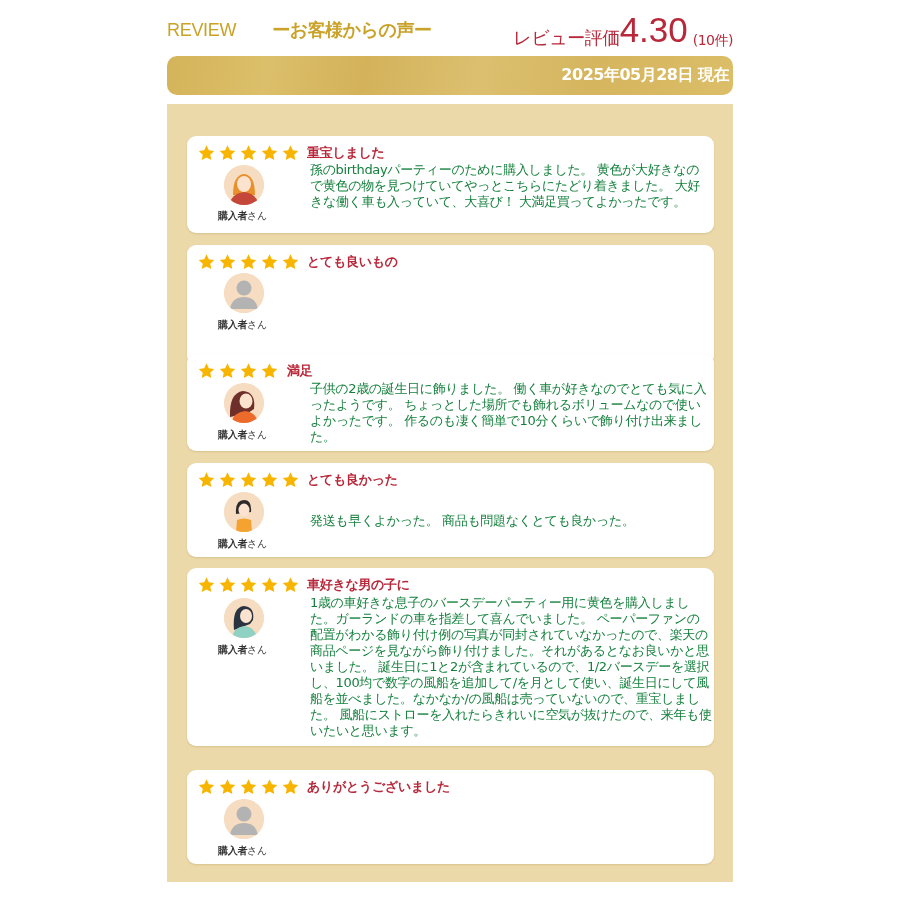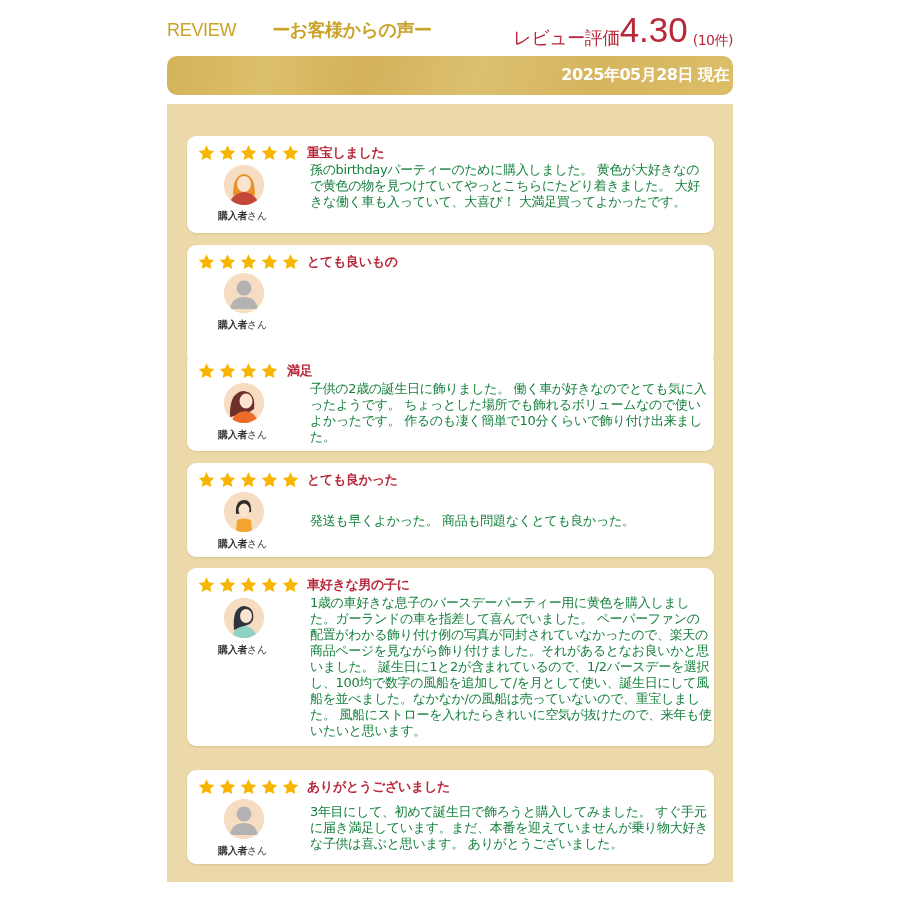--- a/index.html
+++ b/index.html
@@ -242,16 +242,15 @@
     </div>
     <span class="title" style="left:120px;">ありがとうございました</span>
     <div class="avatar" style="top:29px;">
       <svg viewBox="0 0 40 40">
           <circle cx="20" cy="20" r="20" fill="#f6dcc0"></circle>
           <circle cx="20" cy="15" r="7.5" fill="#b3b3b3"></circle>
           <path d="M6 36 Q8 24 20 24 Q32 24 34 36 Z" fill="#b3b3b3"></path>
         </svg>
     </div>
     <span class="buyer" style="top:74px;"><b>購入者</b><span>さん</span></span>
-    <div class="body" style="top:34px;">3年目にして、初めて誕生日で飾ろうと購入してみました。 すぐ手元に届き満足しています。まだ、本番を迎えていませんが乗り物大好きな子供は喜ぶと思います。 ありがとうございました。</div>
   </div>
 
 </div>
 
 </body></html>

